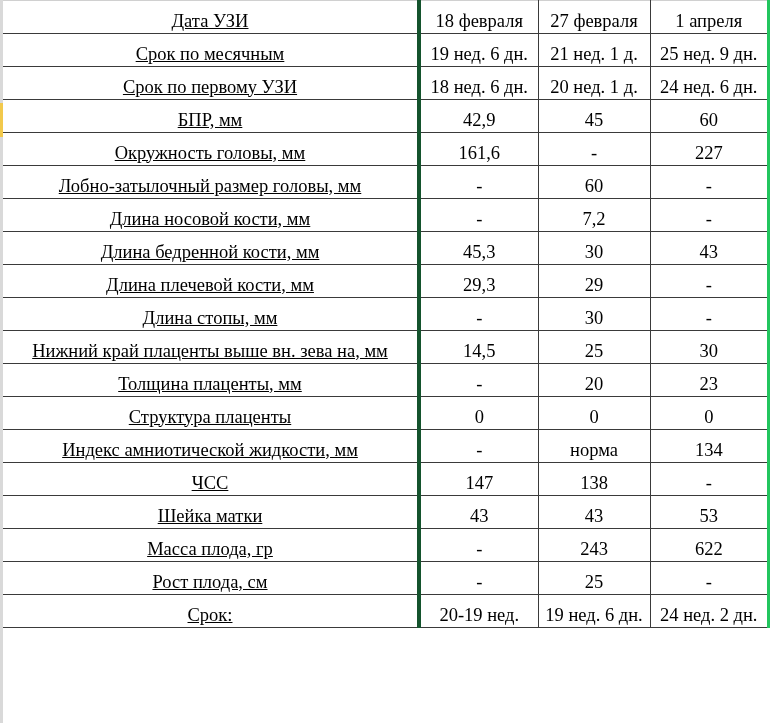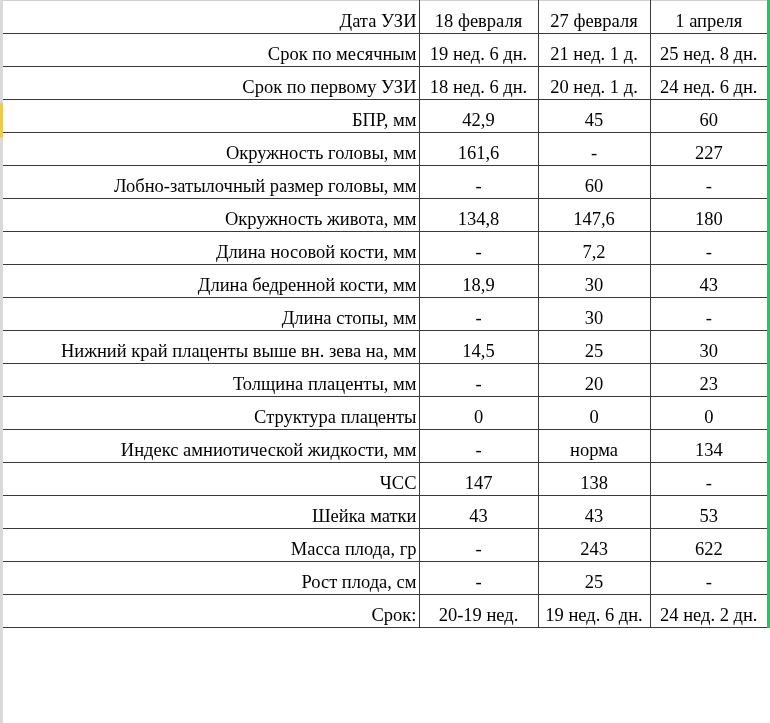--- a/index.html
+++ b/index.html
@@ -48,23 +48,24 @@
     padding-bottom: 3px;
     box-sizing: border-box;
   }
   table.sheet tr td {
     border-bottom: 1px solid #3a3a3a;
   }
   table.sheet tr:first-child td {
     border-top: 1px solid #d0d0d0;
   }
   td.label {
-    text-align: right;
-    border-right: 1px solid #14532d;
+    text-align: center;
+    border-right: 4px solid #14532d;
     padding-left: 3px;
+    text-decoration: underline;
   }
   td.val {
     text-align: center;
     border-right: 1px solid #3a3a3a;
     vertical-align: middle;
     padding-bottom: 0;
   }
   td.val.last {
     border-right: 6px solid #22c55e;
   }
@@ -90,21 +91,21 @@
     <tr>
       <td class="label">Дата УЗИ</td>
       <td class="val">18 февраля</td>
       <td class="val">27 февраля</td>
       <td class="val last">1 апреля</td>
     </tr>
   <tr>
         <td class="label">Срок по месячным</td>
         <td class="val">19 нед. 6 дн.</td>
         <td class="val">21 нед. 1 д.</td>
-        <td class="val last">25 нед. 8 дн.</td>
+        <td class="val last">25 нед. 9 дн.</td>
       </tr>
       <tr>
         <td class="label">Срок по первому УЗИ</td>
         <td class="val">18 нед. 6 дн.</td>
         <td class="val">20 нед. 1 д.</td>
         <td class="val last">24 нед. 6 дн.</td>
       </tr>
       <tr>
         <td class="label">БПР, мм</td>
         <td class="val">42,9</td>
@@ -117,36 +118,36 @@
         <td class="val">-</td>
         <td class="val last">227</td>
       </tr>
       <tr>
         <td class="label">Лобно-затылочный размер головы, мм</td>
         <td class="val">-</td>
         <td class="val">60</td>
         <td class="val last">-</td>
       </tr>
       <tr>
-        <td class="label">Окружность живота, мм</td>
-        <td class="val">134,8</td>
-        <td class="val">147,6</td>
-        <td class="val last">180</td>
-      </tr>
-      <tr>
         <td class="label">Длина носовой кости, мм</td>
         <td class="val">-</td>
         <td class="val">7,2</td>
         <td class="val last">-</td>
       </tr>
       <tr>
         <td class="label">Длина бедренной кости, мм</td>
-        <td class="val">18,9</td>
+        <td class="val">45,3</td>
         <td class="val">30</td>
         <td class="val last">43</td>
+      </tr>
+      <tr>
+        <td class="label">Длина плечевой кости, мм</td>
+        <td class="val">29,3</td>
+        <td class="val">29</td>
+        <td class="val last">-</td>
       </tr>
       <tr>
         <td class="label">Длина стопы, мм</td>
         <td class="val">-</td>
         <td class="val">30</td>
         <td class="val last">-</td>
       </tr>
       <tr>
         <td class="label">Нижний край плаценты выше вн. зева на, мм</td>
         <td class="val">14,5</td>

